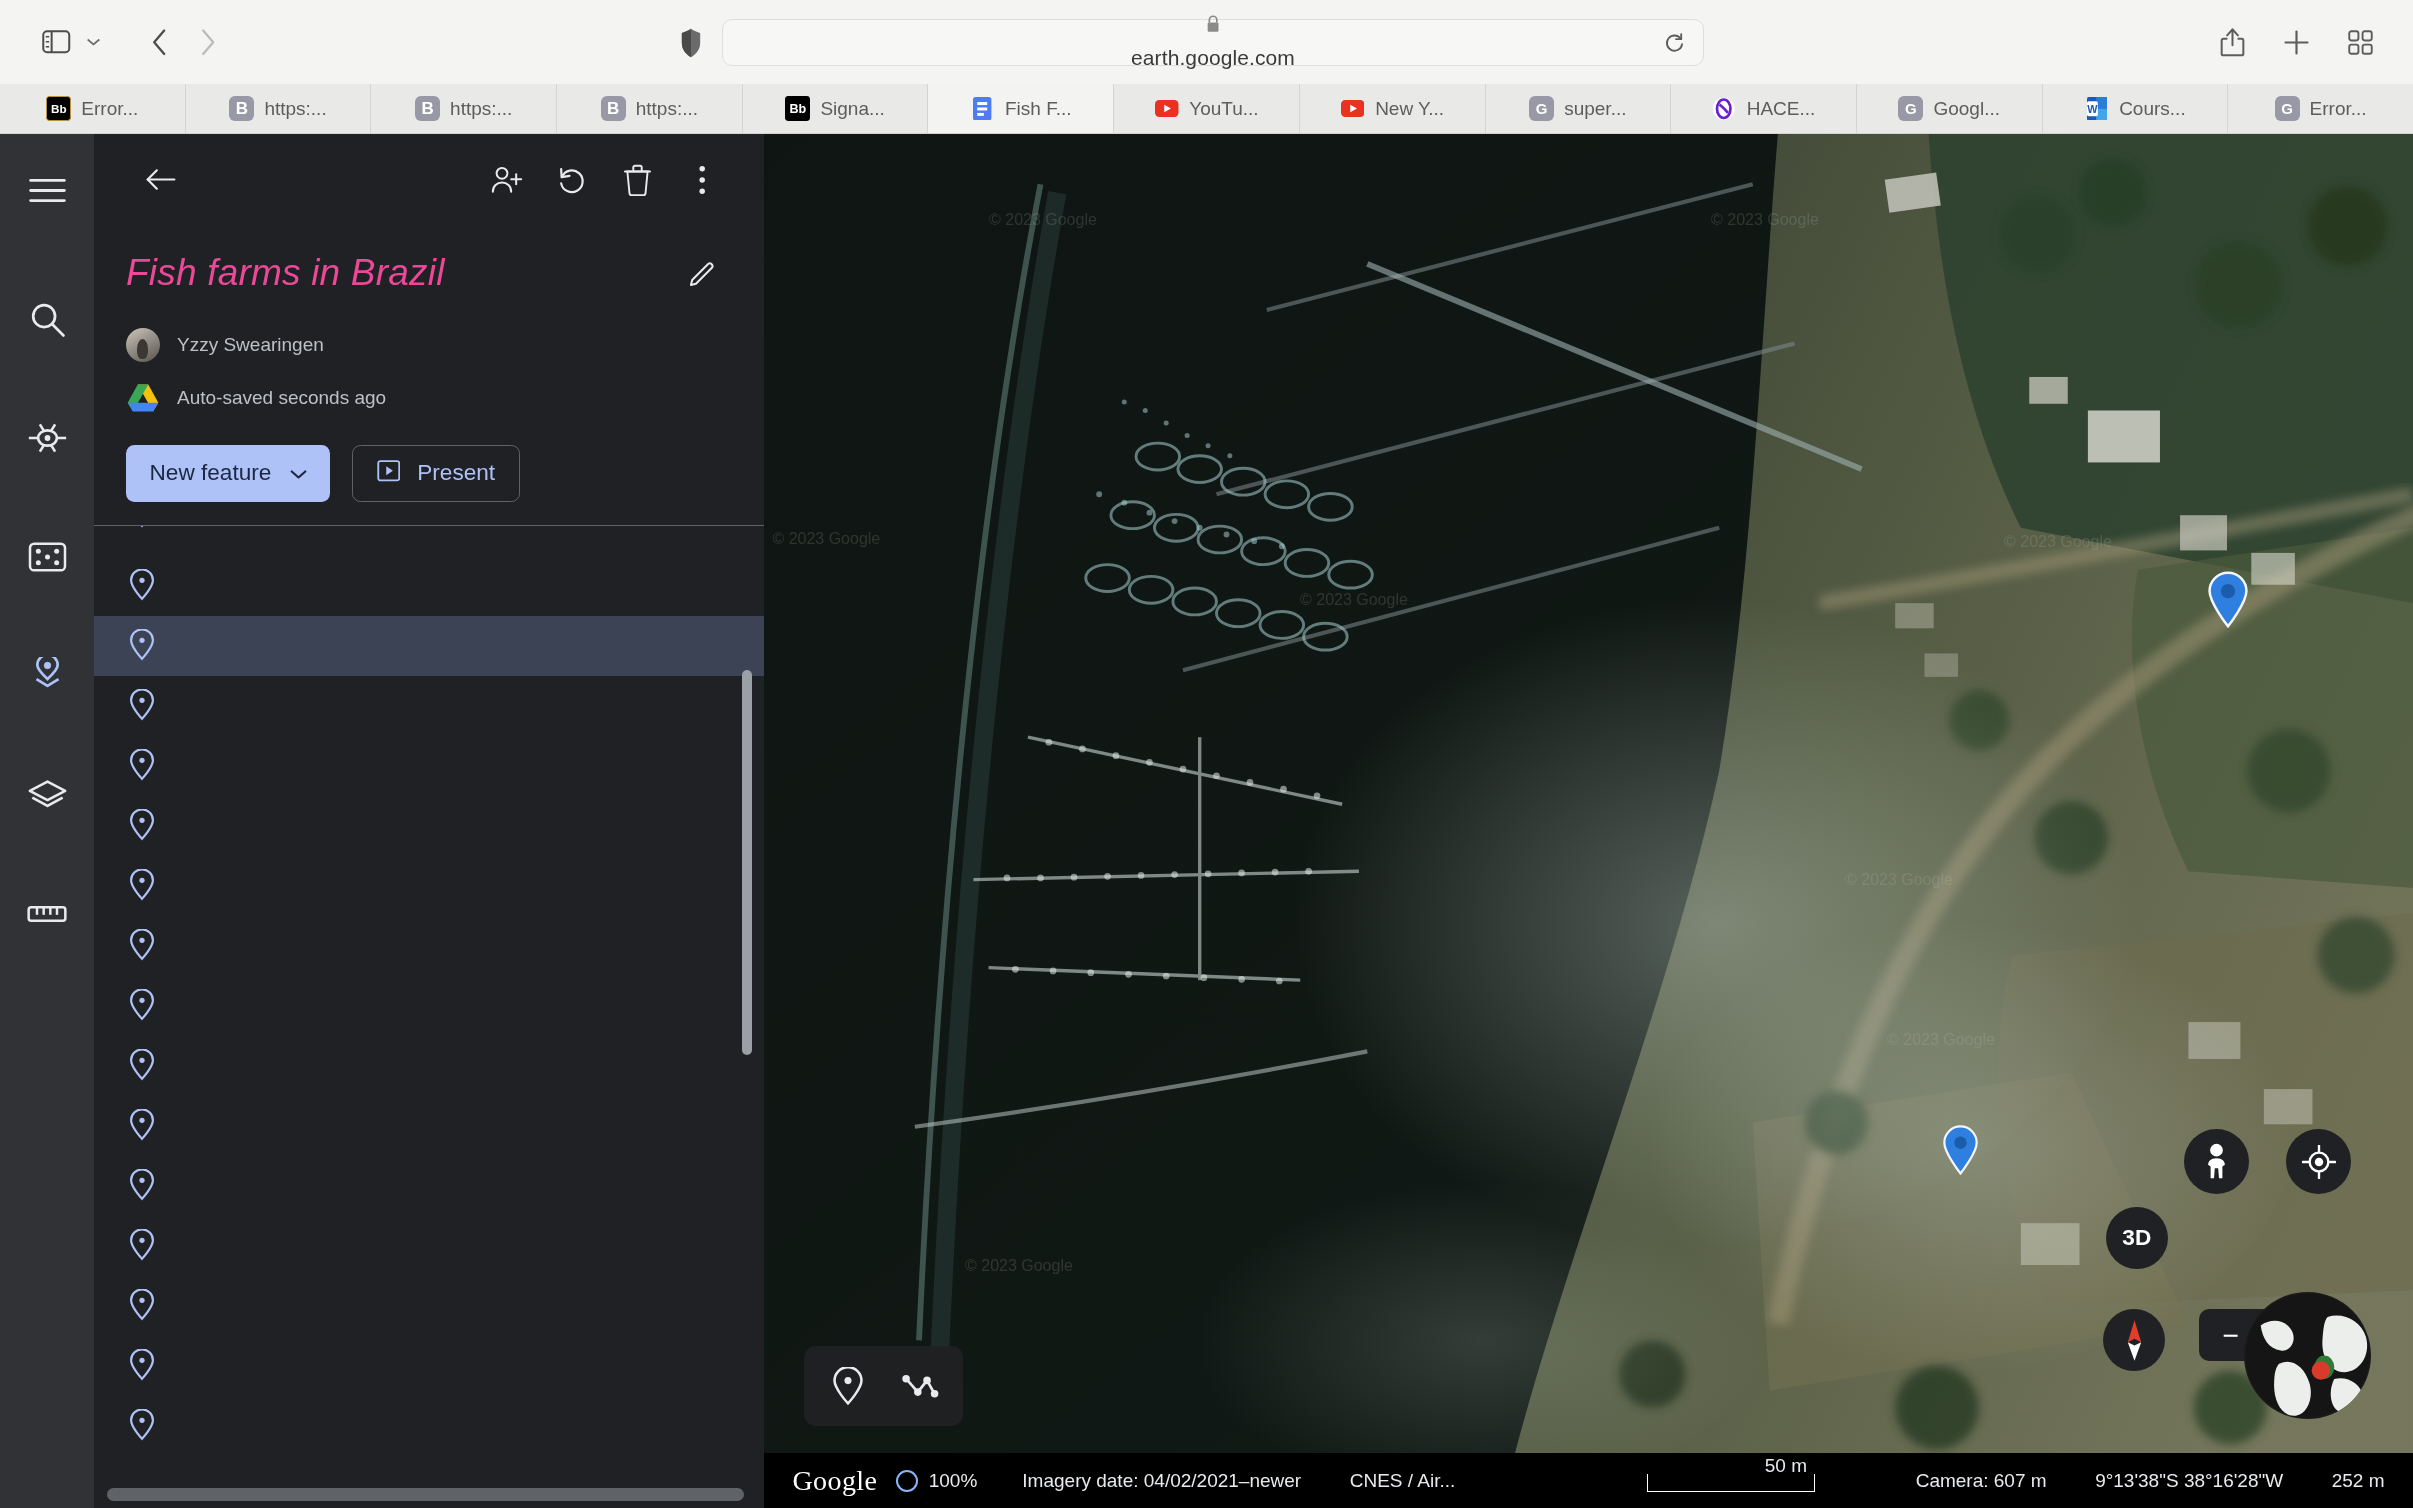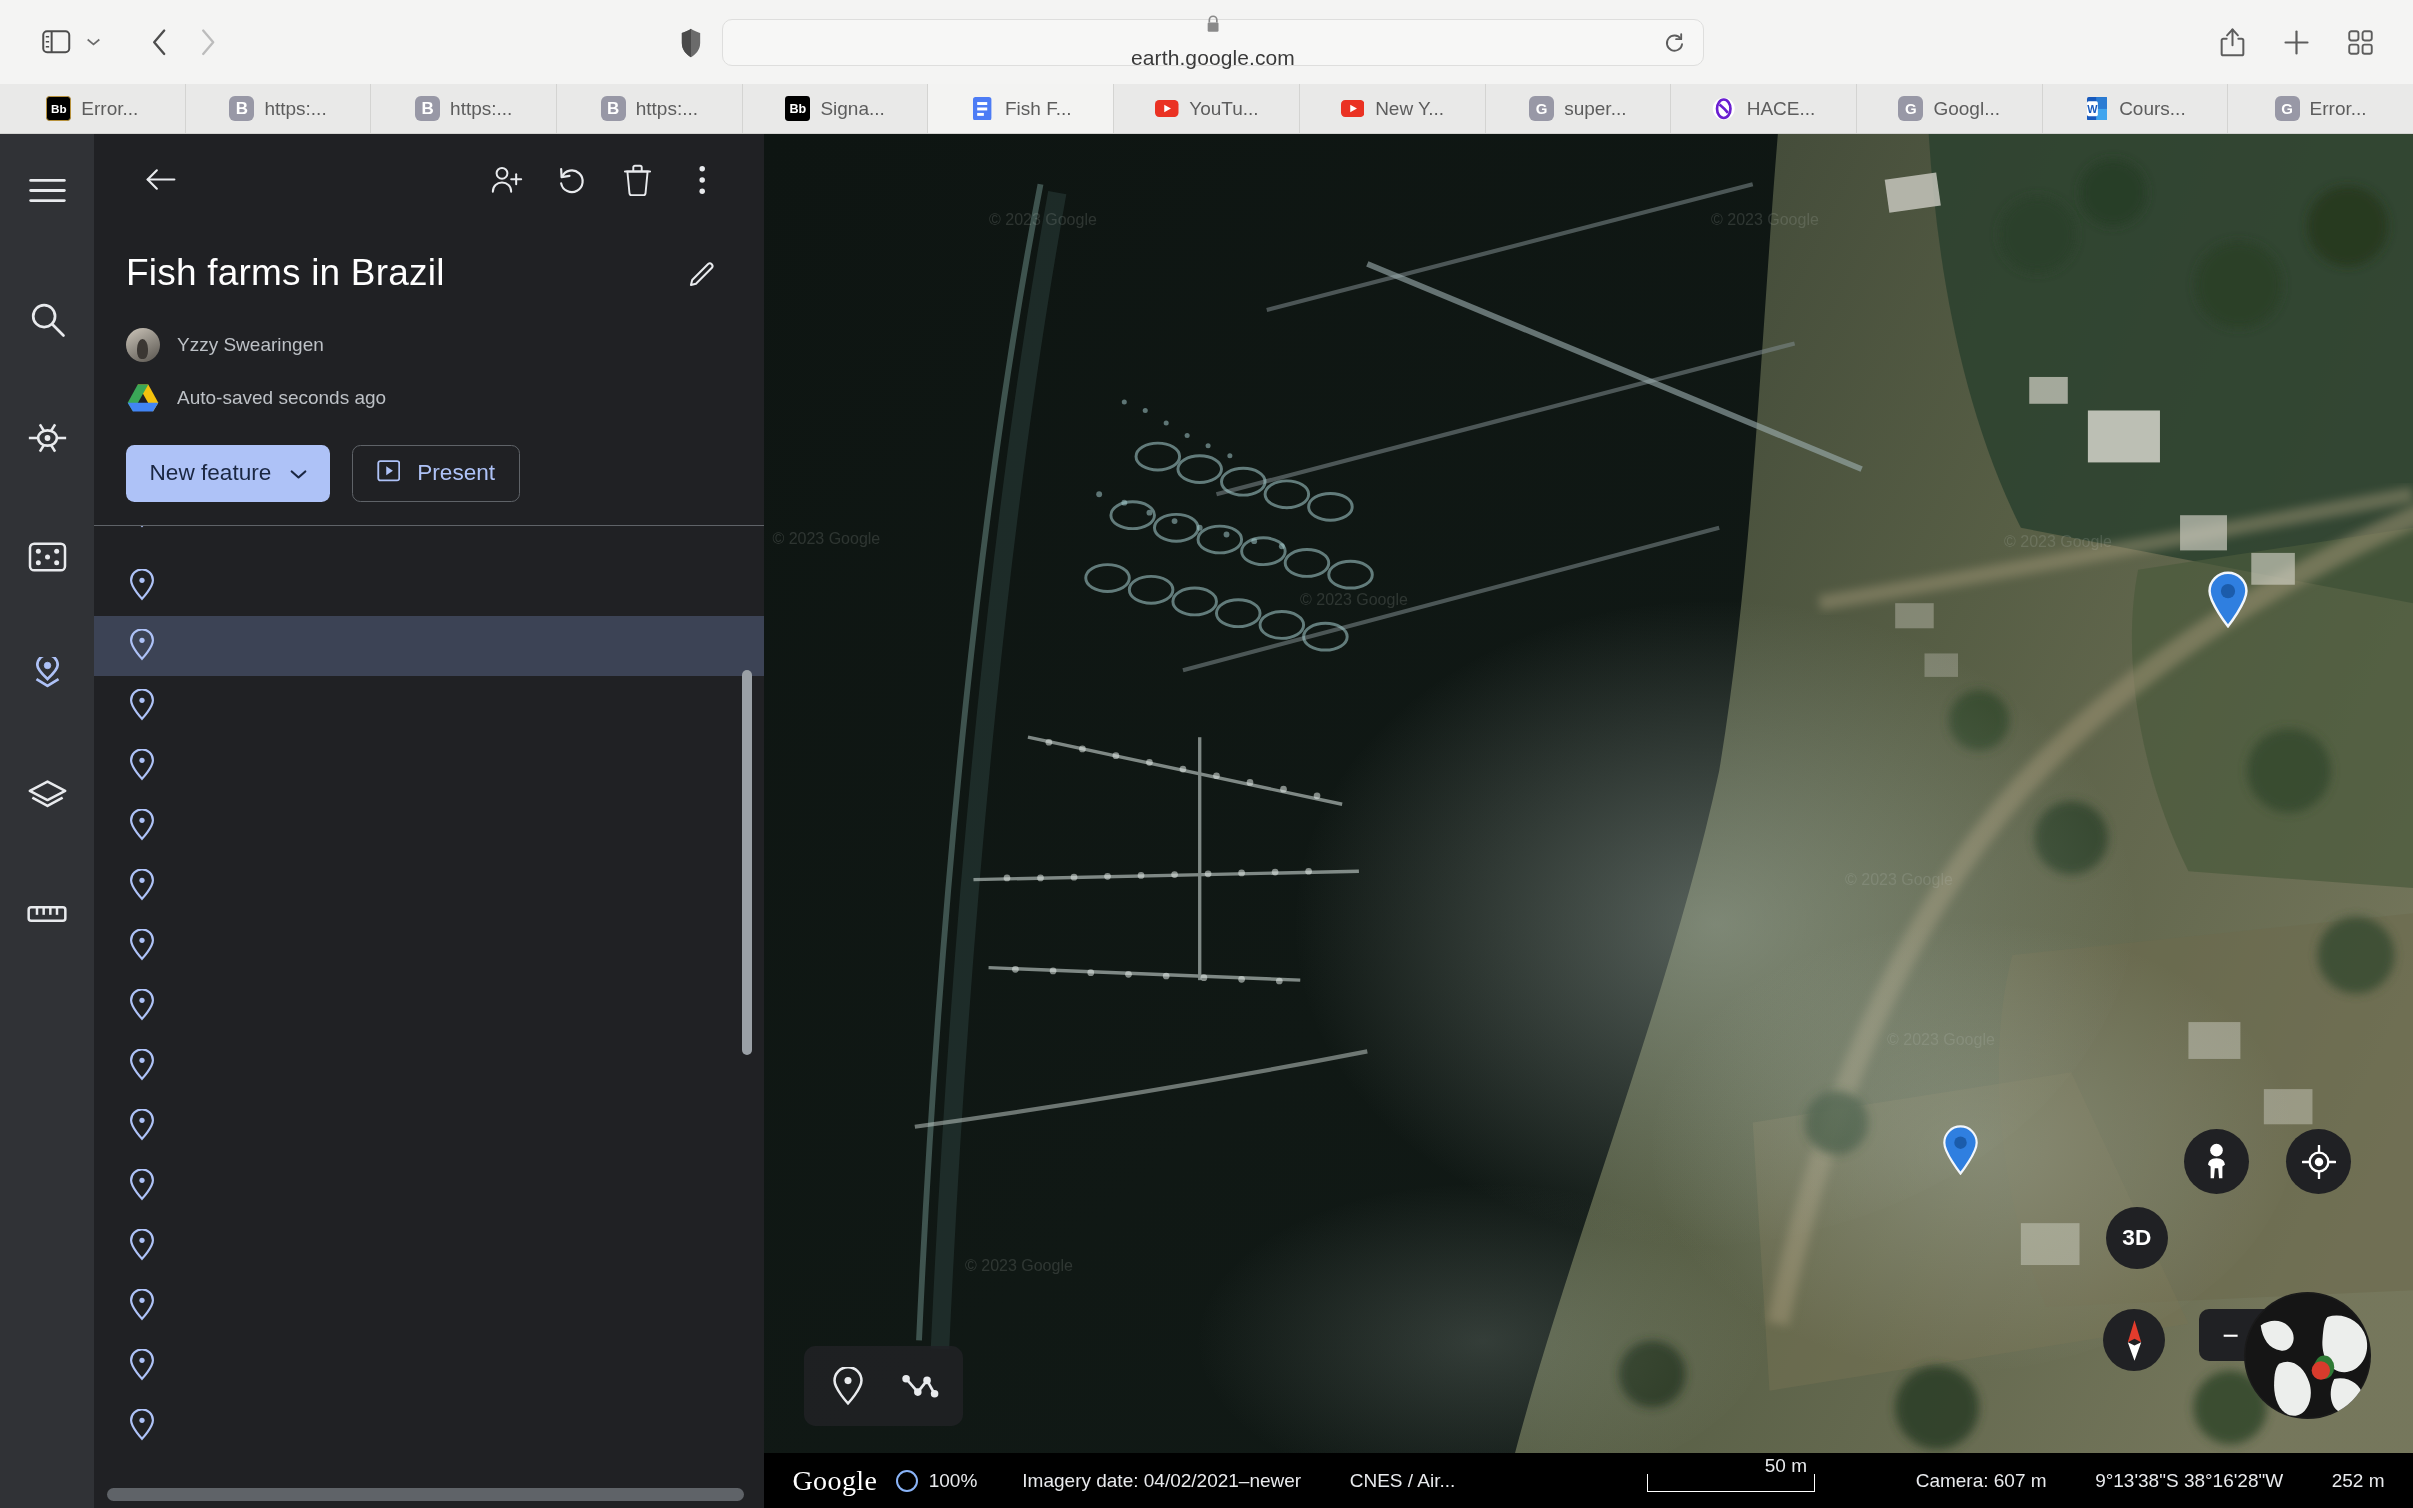--- a/index.html
+++ b/index.html
@@ -140,22 +140,23 @@
     width: 60px; height: 60px;
     display: flex; align-items: center; justify-content: center;
     border-radius: 50%;
     margin-left: 5px;
   }
   .panel-title-row {
     display: flex; align-items: center;
     padding: 18.4px 32px 0 32px;
   }
   .panel-title {
-    font-size: 37px; color: #ffffff; font-weight: 400; letter-spacing: 0.2px;
+    font-size: 37px; color: #ec4899; font-weight: 400; letter-spacing: 0.2px;
     flex: 1;
+    font-style: italic;
   }
   .meta-row {
     display: flex; align-items: center; gap: 17px;
     padding: 25px 32px 0 32px;
   }
   .meta-row.tight { padding-top: 18.4px; }
   .meta-text { font-size: 19px; color: #bdc1c6; }
   .avatar {
     width: 34px; height: 34px; border-radius: 50%;
     background: linear-gradient(150deg,#cfc7bb 0%, #9c978e 40%, #57534d 100%);

